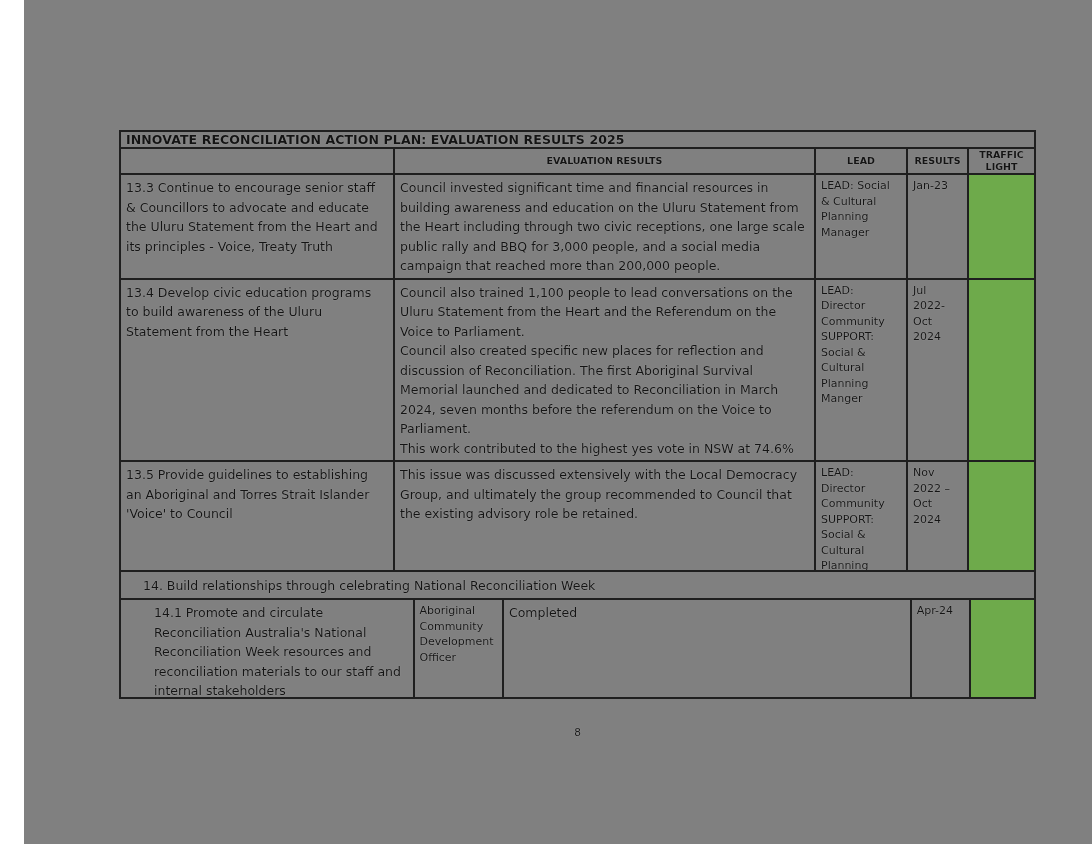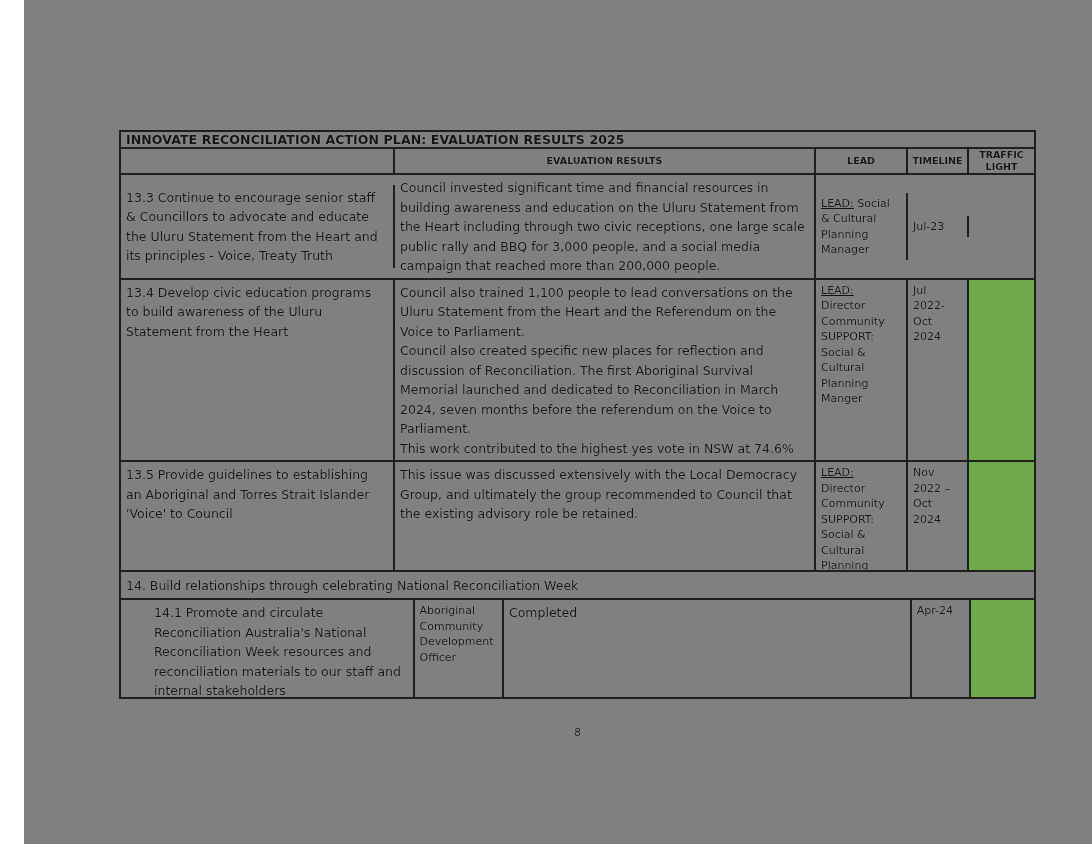--- a/index.html
+++ b/index.html
@@ -24,22 +24,22 @@
     padding:1px 2px;}
   .cell{border-right:2px solid #1f1f1f;padding:3px 6px 2px 5px;overflow:hidden;}
   .col-action{width:274px;}
   .col-eval{width:421px;}
   .col-lead{width:92px;}
   .col-time{width:61px;}
   .col-traffic{width:65px;border-right:none !important;padding:0;}
   .body-text{font-size:12.5px;line-height:19.5px;}
   .eval-text{white-space:pre-line;}
   .small-text{font-size:11px;line-height:15.5px;}
-  .lead-label{text-decoration:underline;}
-  .section-row{height:39px;align-items:center;padding:0 5px;font-size:12.5px;}
+  .lead-label{}
+  .section-row{height:39px;align-items:center;padding:0 22px;font-size:12.5px;}
   .traffic-fill{width:100%;height:100%;}
   .page-number{
     position:absolute;left:95px;top:726px;width:917px;text-align:center;
     font-size:10.5px;color:#1a1a1a;text-shadow:0 0 1px rgba(255,255,255,0.4);
   }
 </style>
 </head>
 <body>
 
 <div class="canvas">
@@ -47,29 +47,29 @@
   <div class="rap-table">
 
     <div class="t-row title-row">
       <span>INNOVATE RECONCILIATION ACTION PLAN: EVALUATION RESULTS 2025</span>
     </div>
 
     <div class="t-row header-row">
       <div class="hcell col-action"></div>
       <div class="hcell col-eval">EVALUATION RESULTS</div>
       <div class="hcell col-lead">LEAD</div>
-      <div class="hcell col-time">TIMELINE</div>
+      <div class="hcell col-time">RESULTS</div>
       <div class="hcell col-traffic">TRAFFIC LIGHT</div>
     </div>
 
-    <div class="t-row" style="height:124px;align-items:center;">
+    <div class="t-row" style="height:124px;">
       <div class="cell col-action body-text">13.3 Continue to encourage senior staff &amp; Councillors to advocate and educate the Uluru Statement from the Heart and its principles - Voice, Treaty Truth</div>
       <div class="cell col-eval body-text eval-text">Council invested significant time and financial resources in building awareness and education on the Uluru Statement from the Heart including through two civic receptions, one large scale public rally and BBQ for 3,000 people, and a social media campaign that reached more than 200,000 people.</div>
       <div class="cell col-lead small-text"><span class="lead-label">LEAD:</span><span> Social &amp; Cultural Planning Manager</span></div>
-      <div class="cell col-time small-text">Jul-23</div>
+      <div class="cell col-time small-text">Jan-23</div>
       <div class="cell col-traffic">
         <div class="traffic-fill" style="background:#6EAA4B"></div>
       </div>
     </div>
 
     <div class="t-row" style="height:183px;">
       <div class="cell col-action body-text">13.4 Develop civic education programs to build awareness of the Uluru Statement from the Heart</div>
       <div class="cell col-eval body-text eval-text">Council also trained 1,100 people to lead conversations on the Uluru Statement from the Heart and the Referendum on the Voice to Parliament.
 Council also created specific new places for reflection and discussion of Reconciliation. The first Aboriginal Survival Memorial launched and dedicated to Reconciliation in March 2024, seven months before the referendum on the Voice to Parliament.
 This work contributed to the highest yes vote in NSW at 74.6%</div>

